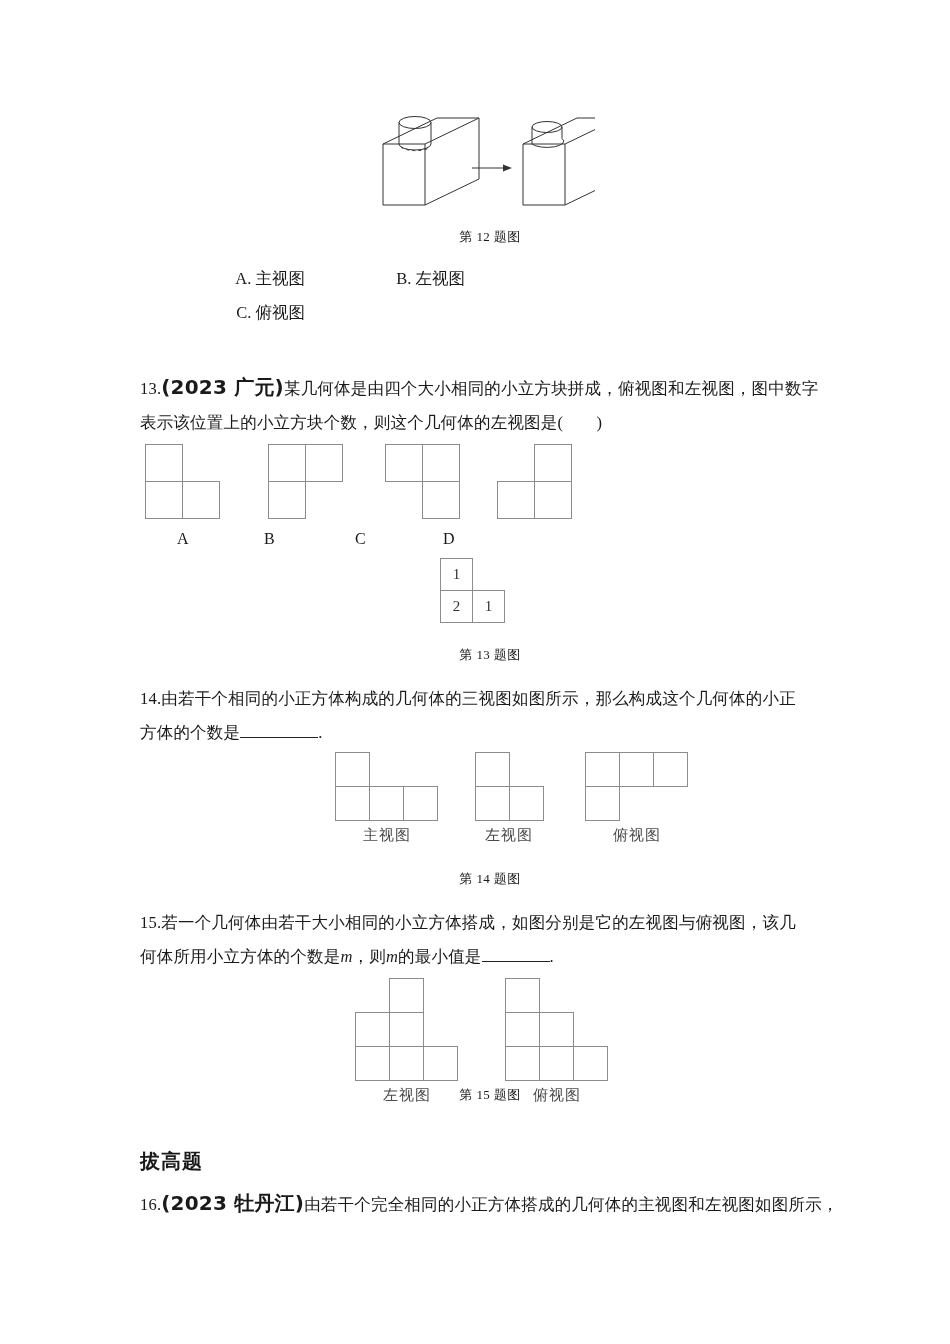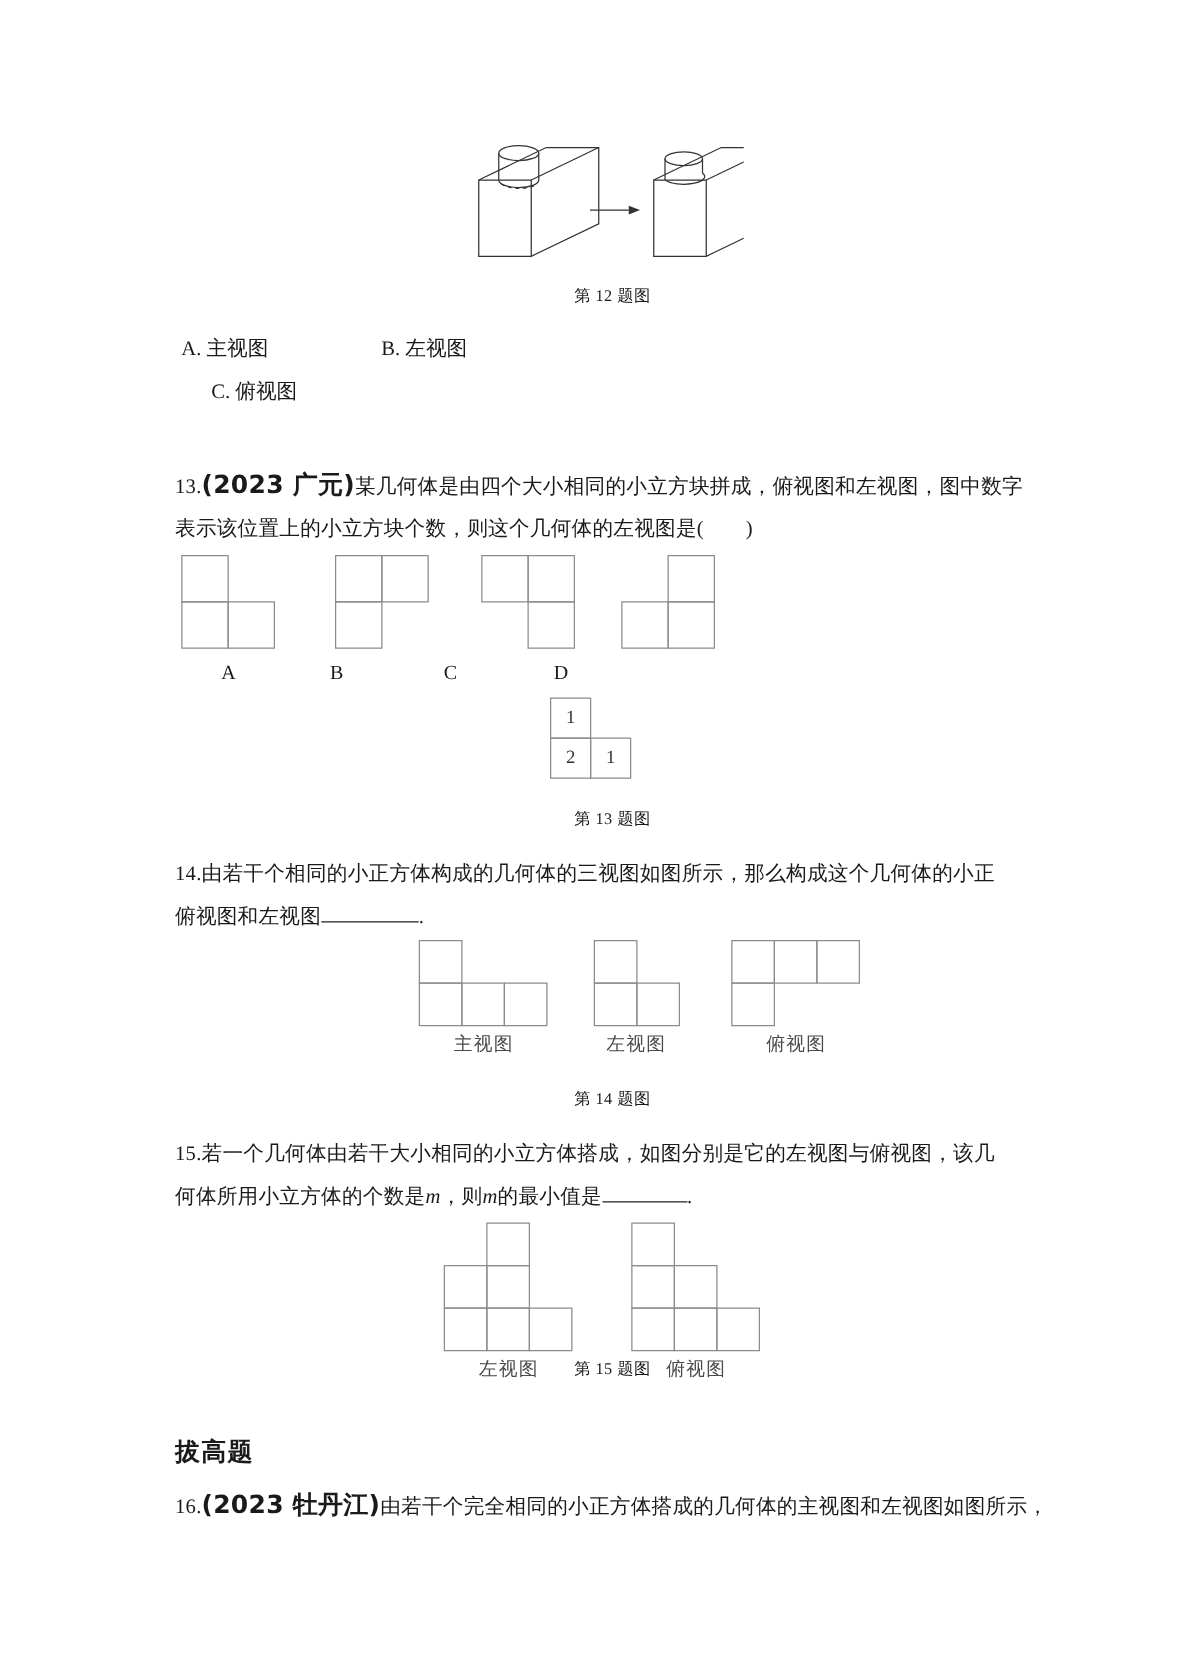--- a/index.html
+++ b/index.html
@@ -59,21 +59,21 @@
     font-size: 20px;
     letter-spacing: 1px;
   }
 
   
   .optrow {
     display: flex;
     font-size: 16.5px;
     line-height: 34px;
   }
-  .optrow .opt { width: 160px; }
+  .optrow .opt { width: 160px; text-align: right; }
   .optlabel { font-family: "Liberation Serif", serif; }
 
   
   .gridfig { position: relative; }
   .cell {
     position: absolute;
     box-sizing: border-box;
     border: 1px solid #8c8c8c;
     background: transparent;
   }
@@ -145,21 +145,21 @@
     <div class="optrow" style="position:absolute; left:5px; top:262px; width:690px;">
       <div class="opt">
         <span class="optlabel">A.</span>
         <span>主视图</span>
       </div>
       <div class="opt">
         <span class="optlabel">B.</span>
         <span>左视图</span>
       </div>
     </div>
-    <div class="optrow" style="position:absolute; left:5px; top:296px; width:690px;margin-left:24px;">
+    <div class="optrow" style="position:absolute; left:5px; top:296px; width:690px;">
       <div class="opt">
         <span class="optlabel">C.</span>
         <span>俯视图</span>
       </div>
     </div>
 
     <div class="qtext" style="position:absolute; left:0; top:370px; width:700px;">
       <span class="num">13.</span><span class="bold">(2023 广元)</span><span>某几何体是由四个大小相同的小立方块拼成，俯视图和左视图，图中数字</span>
       <div>表示该位置上的小立方块个数，则这个几何体的左视图是(　　)</div>
     </div>
@@ -199,21 +199,21 @@
       <div class="cell num" style="left:0px;  top:0px;  width:33px; height:33px;">1</div>
       <div class="cell num" style="left:0px;  top:32px; width:33px; height:33px;">2</div>
       <div class="cell num" style="left:32px; top:32px; width:33px; height:33px;">1</div>
     </div>
 
     <div class="figcap" style="position:absolute; left:0; top:646px; width:700px;">第 13 题图</div>
 
     <div class="qtext" style="position:absolute; left:0; top:682px; width:700px;">
       <span class="num">14.</span><span>由若干个相同的小正方体构成的几何体的三视图如图所示，那么构成这个几何体的小正</span>
       <div>
-        <span>俯视图和左视图</span><span class="blank"></span><span>.</span>
+        <span>方体的个数是</span><span class="blank"></span><span>.</span>
       </div>
     </div>
 
     <div class="gridfig" style="position:absolute; left:195px; top:752px; width:370px; height:96px;">
 
       <div style="position:absolute; left:0px; top:0px; width:104px; height:70px;">
         <div class="cell" style="left:0px;  top:0px;  width:35px; height:35px;"></div>
         <div class="cell" style="left:0px;  top:34px; width:35px; height:35px;"></div>
         <div class="cell" style="left:34px; top:34px; width:35px; height:35px;"></div>
         <div class="cell" style="left:68px; top:34px; width:35px; height:35px;"></div>

